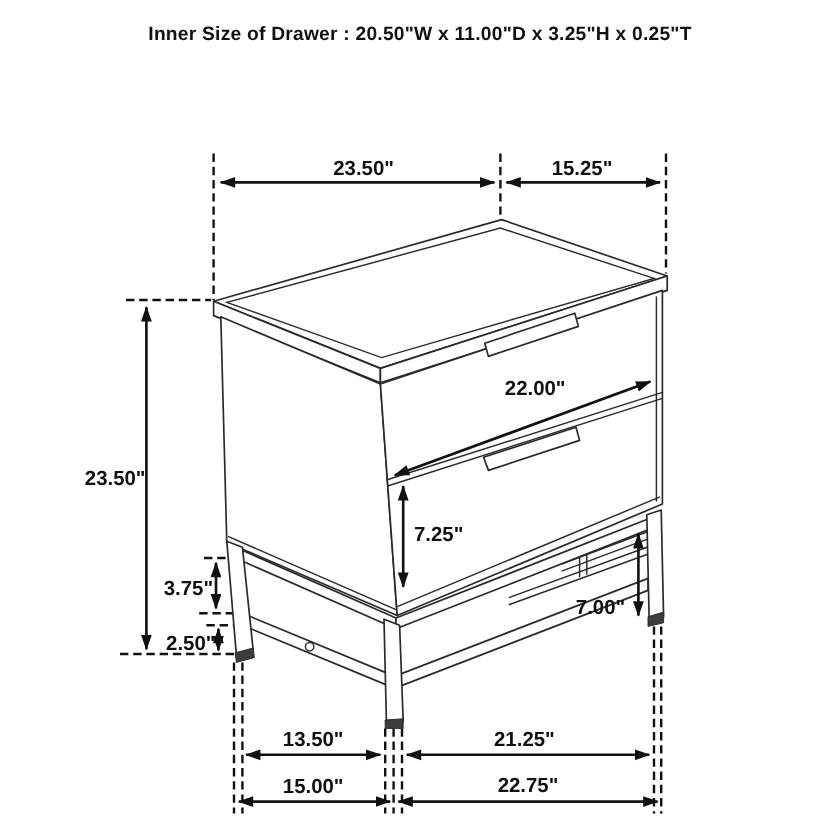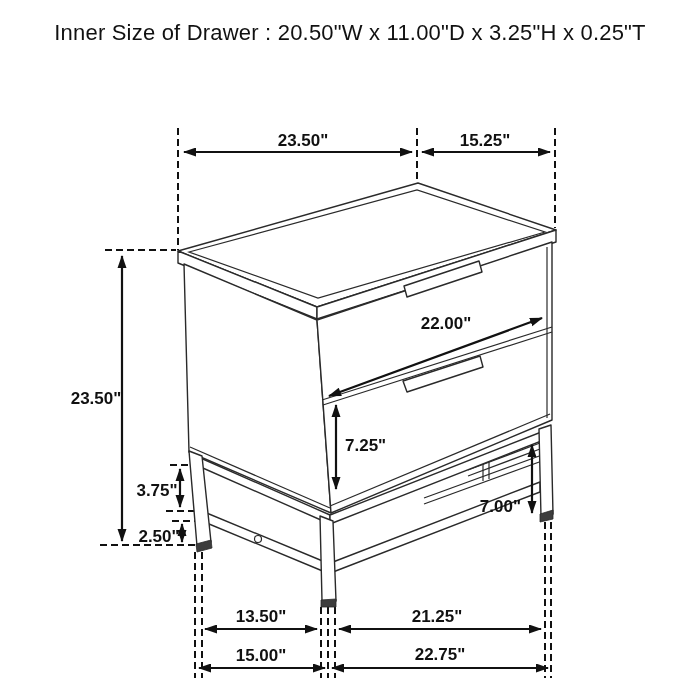--- a/index.html
+++ b/index.html
@@ -7,22 +7,22 @@
     position:relative;
     width:700px;height:700px;
     background:#ffffff;
     font-family:"Liberation Sans", sans-serif;
     overflow:hidden;
   }
   .title{
     position:absolute;
     top:20px;left:0;width:700px;
     text-align:center;
-    font-size:22px;
-    font-weight:normal;
+    font-size:16px;
+    font-weight:bold;
     color:#111;
     letter-spacing:0.2px;
   }
   svg{position:absolute;left:0;top:0;}
   svg text{
     font-family:"Liberation Sans", sans-serif;
     font-weight:bold;
     font-size:17px;
     fill:#111;
   }

